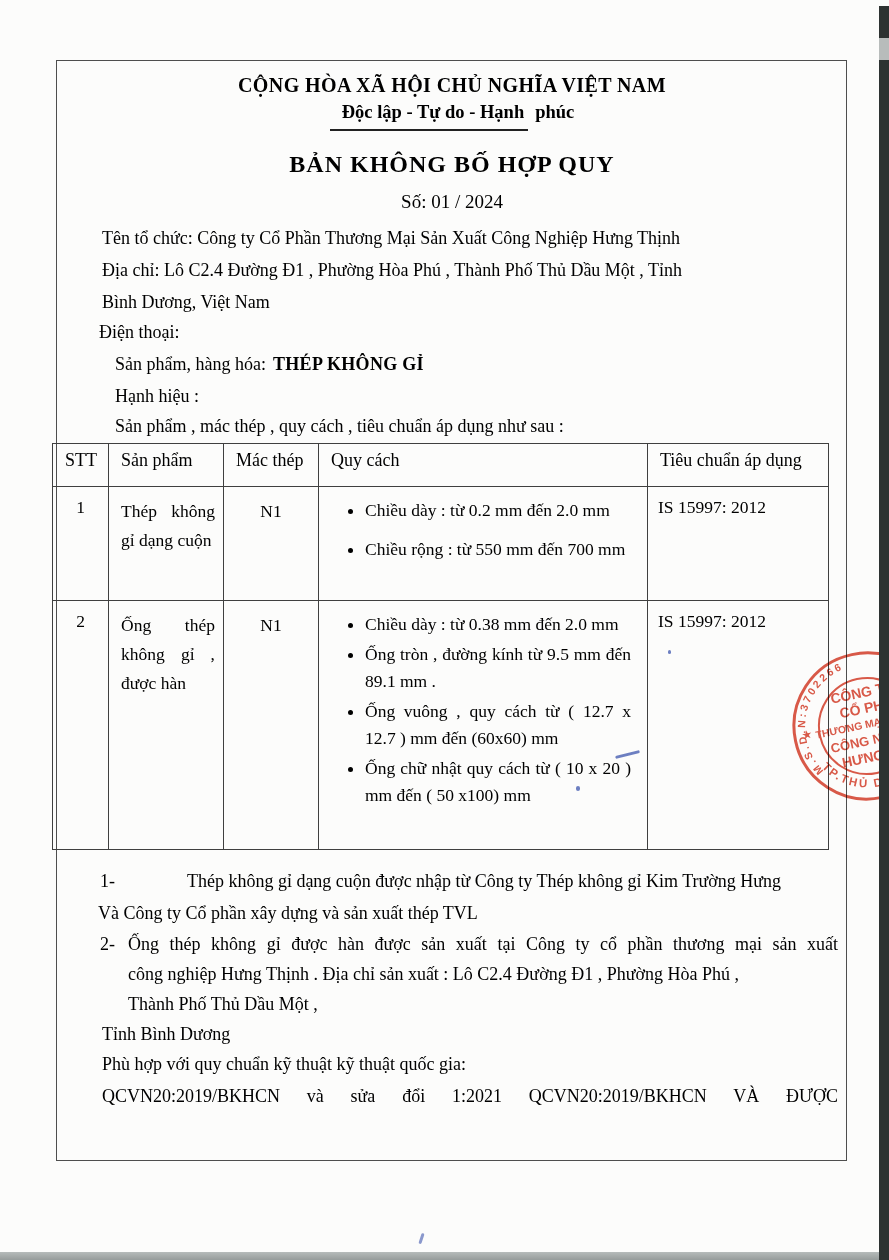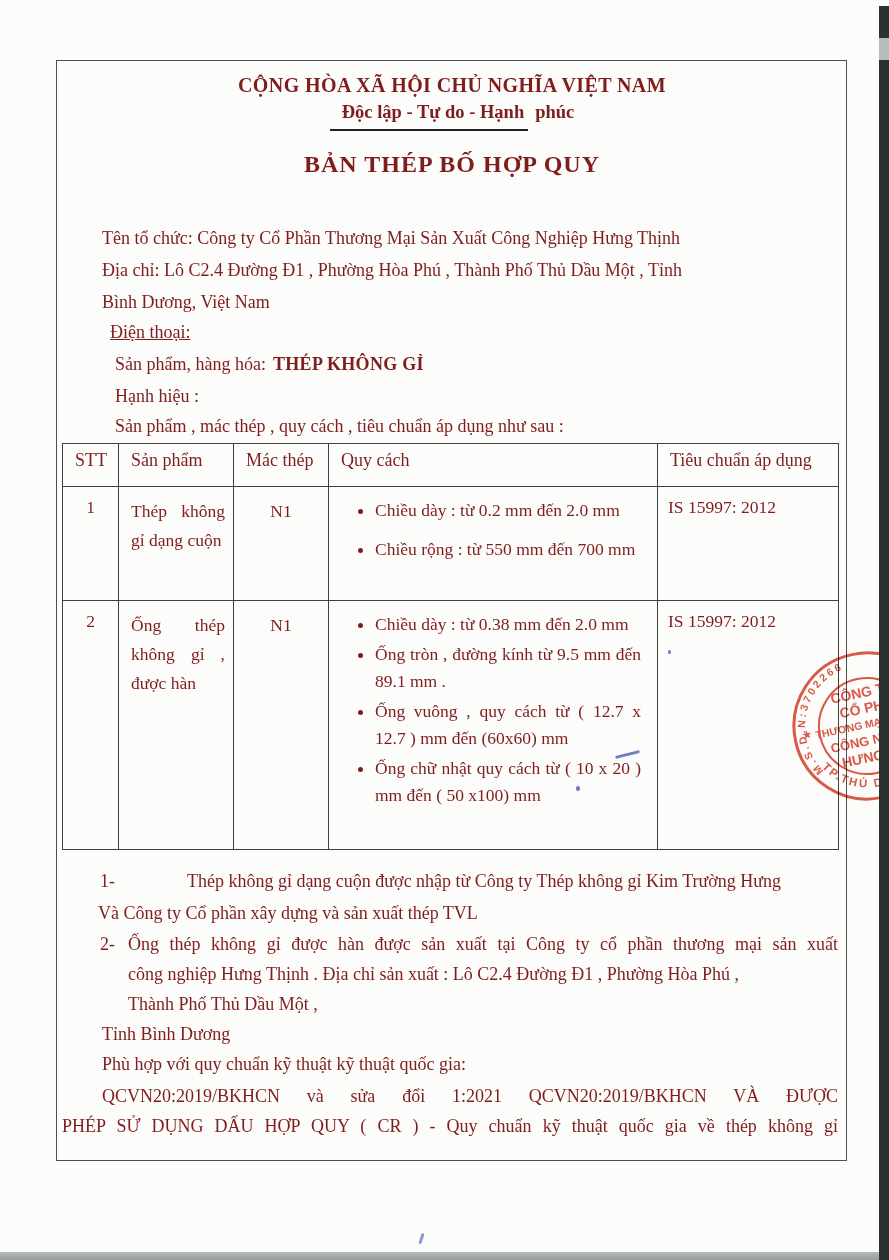--- a/index.html
+++ b/index.html
@@ -1,45 +1,45 @@
 <!DOCTYPE html>
 <html><head>
 <meta charset="utf-8">
 <style>
   html,body{margin:0;padding:0;background:#e8e8e8;}
   #page{
     position:relative; width:889px; height:1260px; margin:0 auto;
     background:#fcfcfb; overflow:hidden;
     font-family:"Liberation Serif","DejaVu Serif",serif;
-    color:#7f1d1d;
+    color:#000000;
   }
   .frame{
     position:absolute; left:56px; top:60px; width:791px; height:1101px;
     border:1.6px solid #4e4e4e; box-sizing:border-box;
   }
   .abs{position:absolute;text-align:center;}
   .center{left:56px; width:792px; text-align:center;}
   .nat-line1{top:74px; font-size:20px; font-weight:bold; letter-spacing:.4px;}
   .motto{top:102px; font-size:18.5px; font-weight:bold;}
   .motto-u{border-bottom:2px solid #222; padding:0 4px 6px 12px; display:inline-block;}
   .motto-tail{margin-left:7px;}
   .doc-title{top:151px; font-size:24px; font-weight:bold; letter-spacing:1px;}
   .doc-no{top:191px; font-size:19px;}
   .bodyline{font-size:18px; line-height:30px; white-space:nowrap;}
   .p1{top:223px; left:102px;}
   .p2{top:255px; left:102px;}
   .p3{top:287px; left:102px;}
-  .p4{top:317px; left:110px;text-decoration:underline;}
+  .p4{top:317px; left:99px;}
   .p5{top:349px; left:115px;}
   .p5 b{margin-left:7px; letter-spacing:.3px;}
   .p6{top:381px; left:115px;}
   .p7{top:411px; left:115px;}
 
   table.spec{
-    position:absolute; left:62px; top:443px; width:776px;
+    position:absolute; left:52px; top:443px; width:776px;
     border-collapse:collapse; table-layout:fixed;
     font-size:17.5px;
   }
   table.spec th, table.spec td{
     border:1.6px solid #3f3f3f; vertical-align:top; overflow:hidden;
   }
   table.spec th{font-weight:normal; font-size:18px; text-align:left; height:36px;
     padding:6px 6px 0 12px;}
   th.h-stt{text-align:center; padding-left:0;}
   th.h-tc{padding-left:10px;}
@@ -88,21 +88,22 @@
 <div id="page">
 
   <div class="frame"></div>
 
   <div class="abs center nat-line1">CỘNG HÒA XÃ HỘI CHỦ NGHĨA VIỆT NAM</div>
 
   <div class="abs center motto">
     <span class="motto-u">Độc lập - Tự do - Hạnh</span><span class="motto-tail">phúc</span>
   </div>
 
-  <div class="abs center doc-title">BẢN THÉP BỐ HỢP QUY</div>
+  <div class="abs center doc-title">BẢN KHÔNG BỐ HỢP QUY</div>
+  <div class="abs center doc-no">Số: 01 / 2024</div>
 
   <div class="abs bodyline p1">Tên tổ chức: Công ty Cổ Phần Thương Mại Sản Xuất Công Nghiệp Hưng Thịnh</div>
   <div class="abs bodyline p2">Địa chỉ: Lô C2.4 Đường Đ1 , Phường Hòa Phú , Thành Phố Thủ Dầu Một , Tỉnh</div>
   <div class="abs bodyline p3">Bình Dương, Việt Nam</div>
   <div class="abs bodyline p4">Điện thoại:</div>
 
   <div class="abs bodyline p5">
     <span>Sản phẩm, hàng hóa:</span><b>THÉP KHÔNG GỈ</b>
   </div>
   <div class="abs bodyline p6">Hạnh hiệu :</div>
@@ -162,21 +163,20 @@
 
   <div class="abs notes n2a" style="font-size:18px; line-height:30px;">
     <span class="nmark">2-</span><span>Ống thép không gỉ được hàn được sản xuất tại Công ty cổ phần thương mại sản xuất</span>
   </div>
   <div class="abs bodyline notes n2b">công nghiệp Hưng Thịnh . Địa chỉ sản xuất : Lô C2.4 Đường Đ1 , Phường Hòa Phú ,</div>
   <div class="abs bodyline notes n2c">Thành Phố Thủ Dầu Một ,</div>
 
   <div class="abs bodyline notes tinh">Tỉnh Bình Dương</div>
   <div class="abs bodyline notes phuhop">Phù hợp với quy chuẩn kỹ thuật kỹ thuật quốc gia:</div>
   <div class="abs notes qc1" style="font-size:18px; line-height:30px;">QCVN20:2019/BKHCN và sửa đổi 1:2021 QCVN20:2019/BKHCN VÀ ĐƯỢC</div>
-  <div class="abs notes qc2" style="font-size:18px; line-height:30px;">PHÉP SỬ DỤNG DẤU HỢP QUY ( CR ) -  Quy chuẩn kỹ thuật quốc gia về thép không gỉ</div>
 
   <svg class="stamp" width="230" height="230" viewBox="-115 -115 230 230">
     <g transform="rotate(-12)" fill="#d84c39" stroke="#d84c39">
       <circle r="73" fill="none" stroke-width="3"></circle>
       <circle r="48" fill="none" stroke-width="2"></circle>
       <path id="arcTop" d="M -44 44 A 62 62 0 1 1 62 0" fill="none" stroke="none"></path>
       <path id="arcBottom" d="M -58 20 A 61.3 61.3 0 0 0 58 20" fill="none" stroke="none"></path>
       <text font-size="10.5" letter-spacing="2.6" stroke="none">
         <textPath href="#arcTop" startOffset="12">M.S.D.N:3702266</textPath>
       </text>

